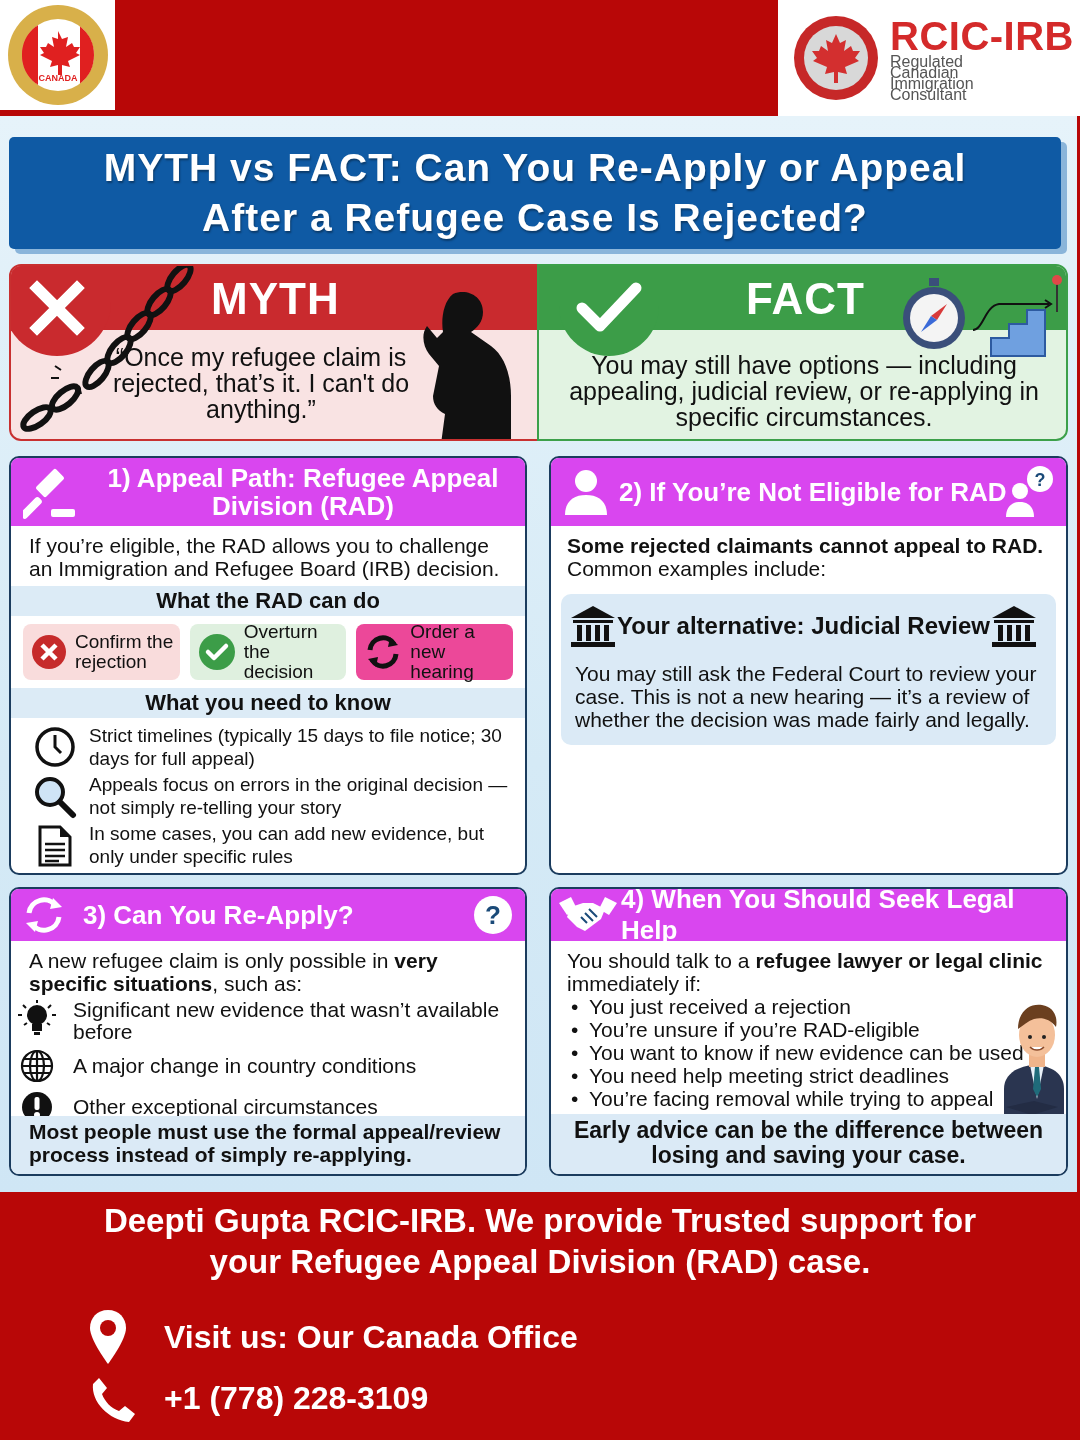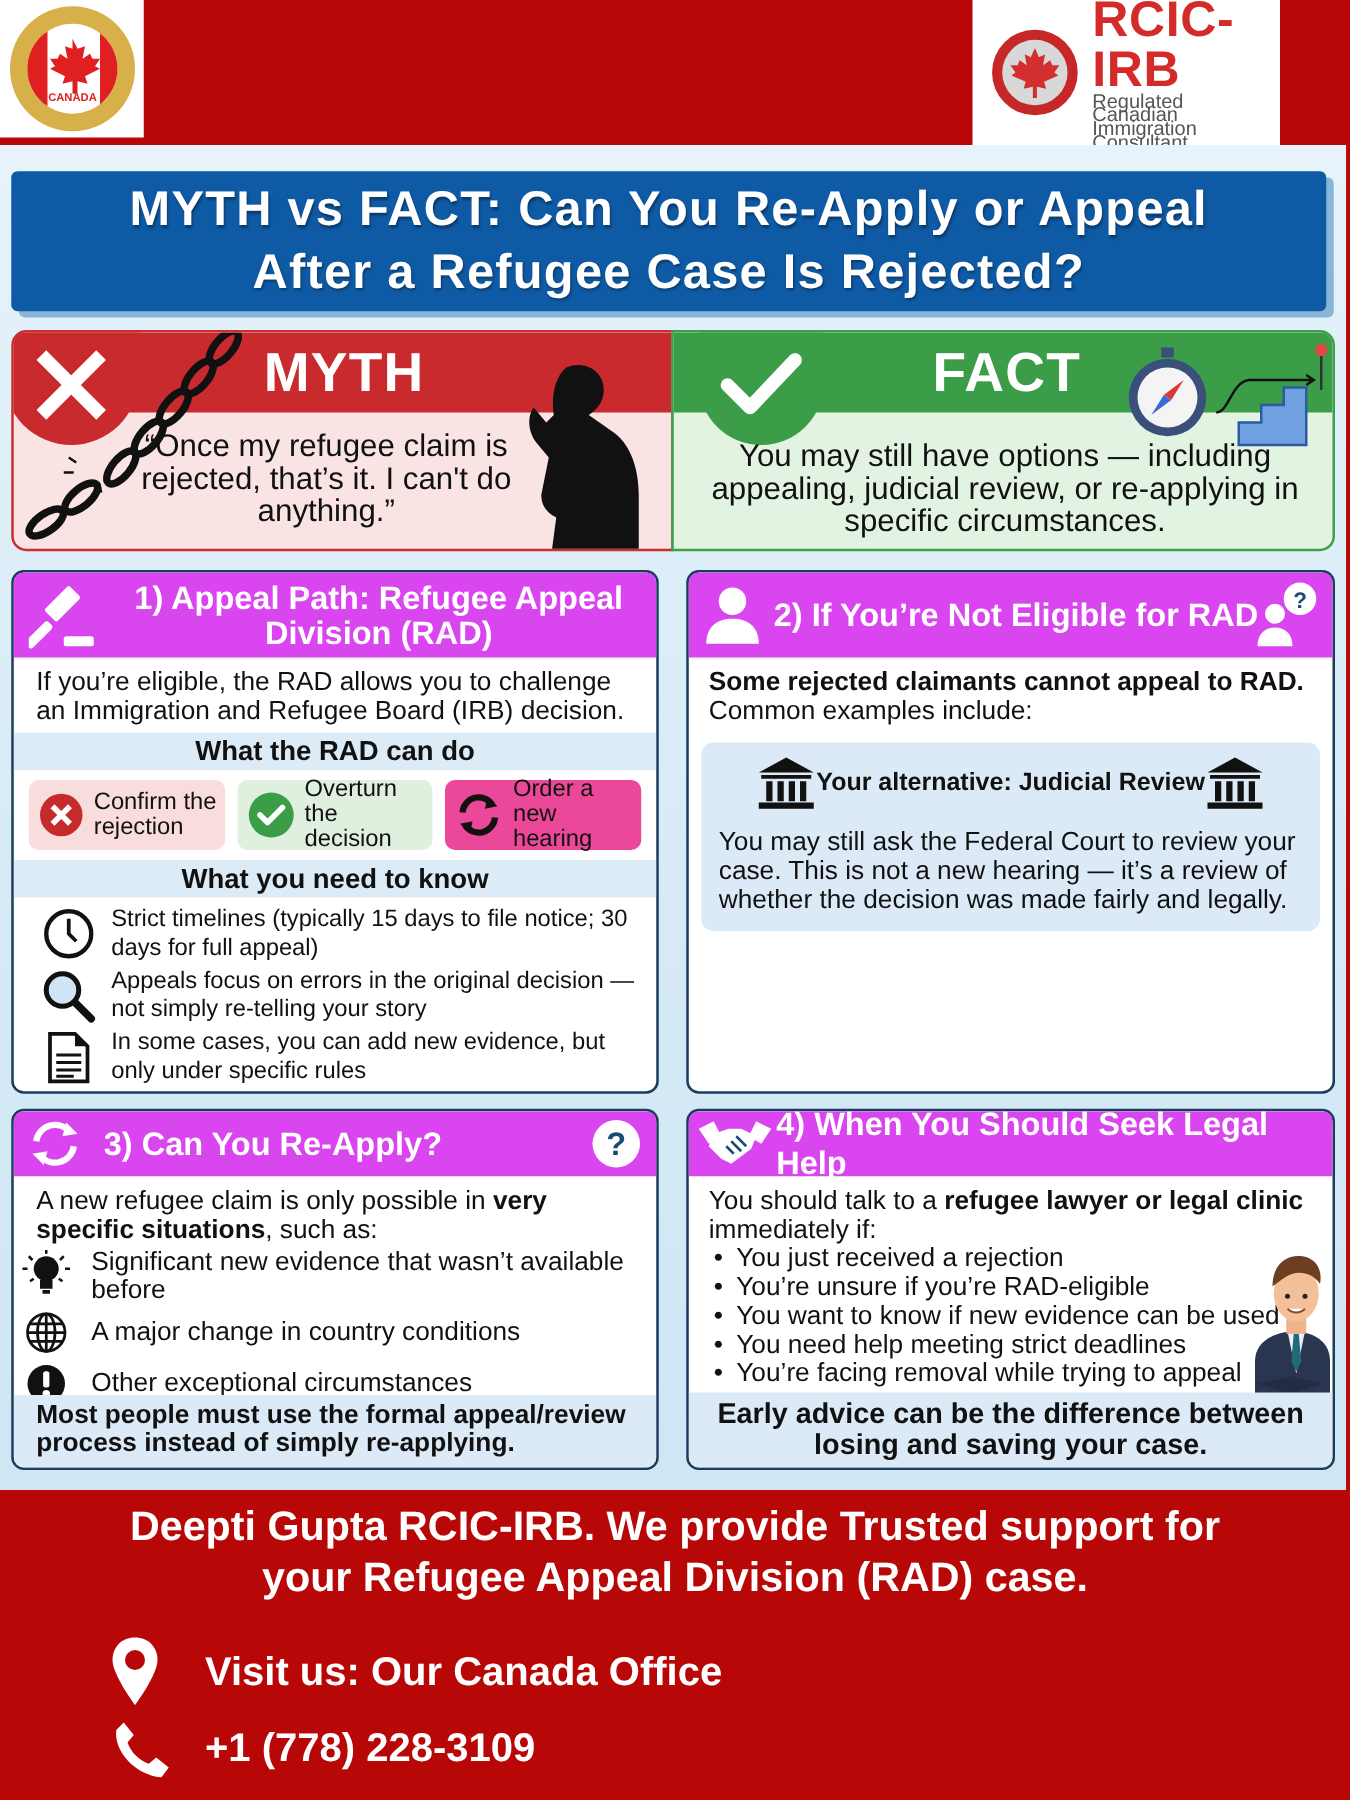--- a/index.html
+++ b/index.html
@@ -1,20 +1,20 @@
 <!DOCTYPE html>
 <html><head>
 <meta charset="utf-8">
 <style>
   *{box-sizing:border-box;margin:0;padding:0}
   html,body{width:1080px;height:1440px;overflow:hidden}
   body{font-family:"Liberation Sans",sans-serif;background:#b80707;position:relative;color:#111}
   .topbar{position:absolute;left:0;top:0;width:1080px;height:116px;background:#b80707}
   .logo-left{position:absolute;left:0;top:0;width:115px;height:110px;background:#fff;display:flex;align-items:center;justify-content:center}
-  .logo-right{position:absolute;left:778px;top:0;width:246px;height:116px;background:#fff;display:flex;align-items:center;padding-left:14px}
+  .logo-right{position:absolute;left:778px;top:0;width:302px;height:116px;background:#fff;display:flex;align-items:center;padding-left:14px}
   .rcic-text{margin-left:10px}
   .rcic-title{font-weight:700;font-size:40px;color:#d42a2a;letter-spacing:0.5px;line-height:40px}
   .rcic-sub{font-size:16px;color:#555;line-height:11px;width:130px}
   .canvas{position:absolute;left:0;top:116px;width:1080px;height:1076px;background:linear-gradient(180deg,#e6f3fa 0%,#d5eaf6 60%,#cfe6f5 100%);border-right:3px solid #b80707}
   .title-box{position:absolute;left:9px;top:137px;width:1052px;height:112px;background:#0f5aa4;border-radius:5px;box-shadow:6px 5px 0 #8ab5da;display:flex;flex-direction:column;align-items:center;justify-content:center}
   .title-line{color:#fff;font-weight:700;font-size:39px;letter-spacing:1px;line-height:50px;text-shadow:1px 2px 2px rgba(0,0,0,.35)}
   .mf{position:absolute;top:264px;height:177px;overflow:hidden}
   .myth{left:9px;width:530px;border-radius:12px 0 0 12px;background:#f9e3e3;border:2px solid #c83030}
   .fact{left:537px;width:531px;border-radius:0 12px 12px 0;background:#e2f3e2;border:2px solid #3ca04a}
   .mf-band{position:absolute;left:0;top:0;right:0;height:64px}
@@ -47,21 +47,21 @@
   .pill{flex:1;height:56px;border-radius:8px;display:flex;align-items:center;padding-left:8px;font-size:19px;line-height:20px}
   .pill .pi{margin-right:8px;flex:0 0 auto}
   .pill-red{background:#f9dcdc}.pill-green{background:#dff0df}.pill-blue{background:#ec4899}
   .know-row{display:flex;align-items:flex-start;padding:0 16px 0 20px;margin-top:3px}
   .know-row .ki{width:48px;flex:0 0 48px;display:flex;justify-content:center;padding-top:2px}
   .know-row .kt{font-size:19px;line-height:23px;padding-left:10px}
   ul.bul{list-style:none}
   ul.bul li{position:relative;padding-left:24px;font-size:21px;line-height:23px}
   ul.bul li:before{content:"•";position:absolute;left:6px;top:0}
   .jr{margin:14px 10px 0 10px;background:#dbeaf6;border-radius:10px;padding:10px 8px 14px 8px}
-  .jr-title{display:flex;align-items:center;justify-content:center;font-weight:700;font-size:20px}
+  .jr-title{display:flex;align-items:center;justify-content:flex-start;font-weight:700;font-size:24px}
   .jr-text{font-size:21px;line-height:23px;margin-top:14px;padding-left:6px}
   .re-row{display:flex;align-items:center;margin-top:2px}
   .re-row .ri{width:52px;flex:0 0 52px;display:flex;justify-content:center}
   .re-row .rt{font-size:21px;line-height:22px;padding-left:10px}
   .footnote{position:absolute;left:0;right:0;bottom:0;background:#dbeaf6;font-weight:700;font-size:21px;line-height:23px}
   .footer-line{position:absolute;left:0;width:1080px;text-align:center;color:#fff;font-weight:700;font-size:33px;line-height:41px}
   .contact{position:absolute;left:88px;display:flex;align-items:center;color:#fff;font-weight:700;font-size:32px}
   .contact .ci{width:76px;display:flex;justify-content:center}
 </style>
 </head>

